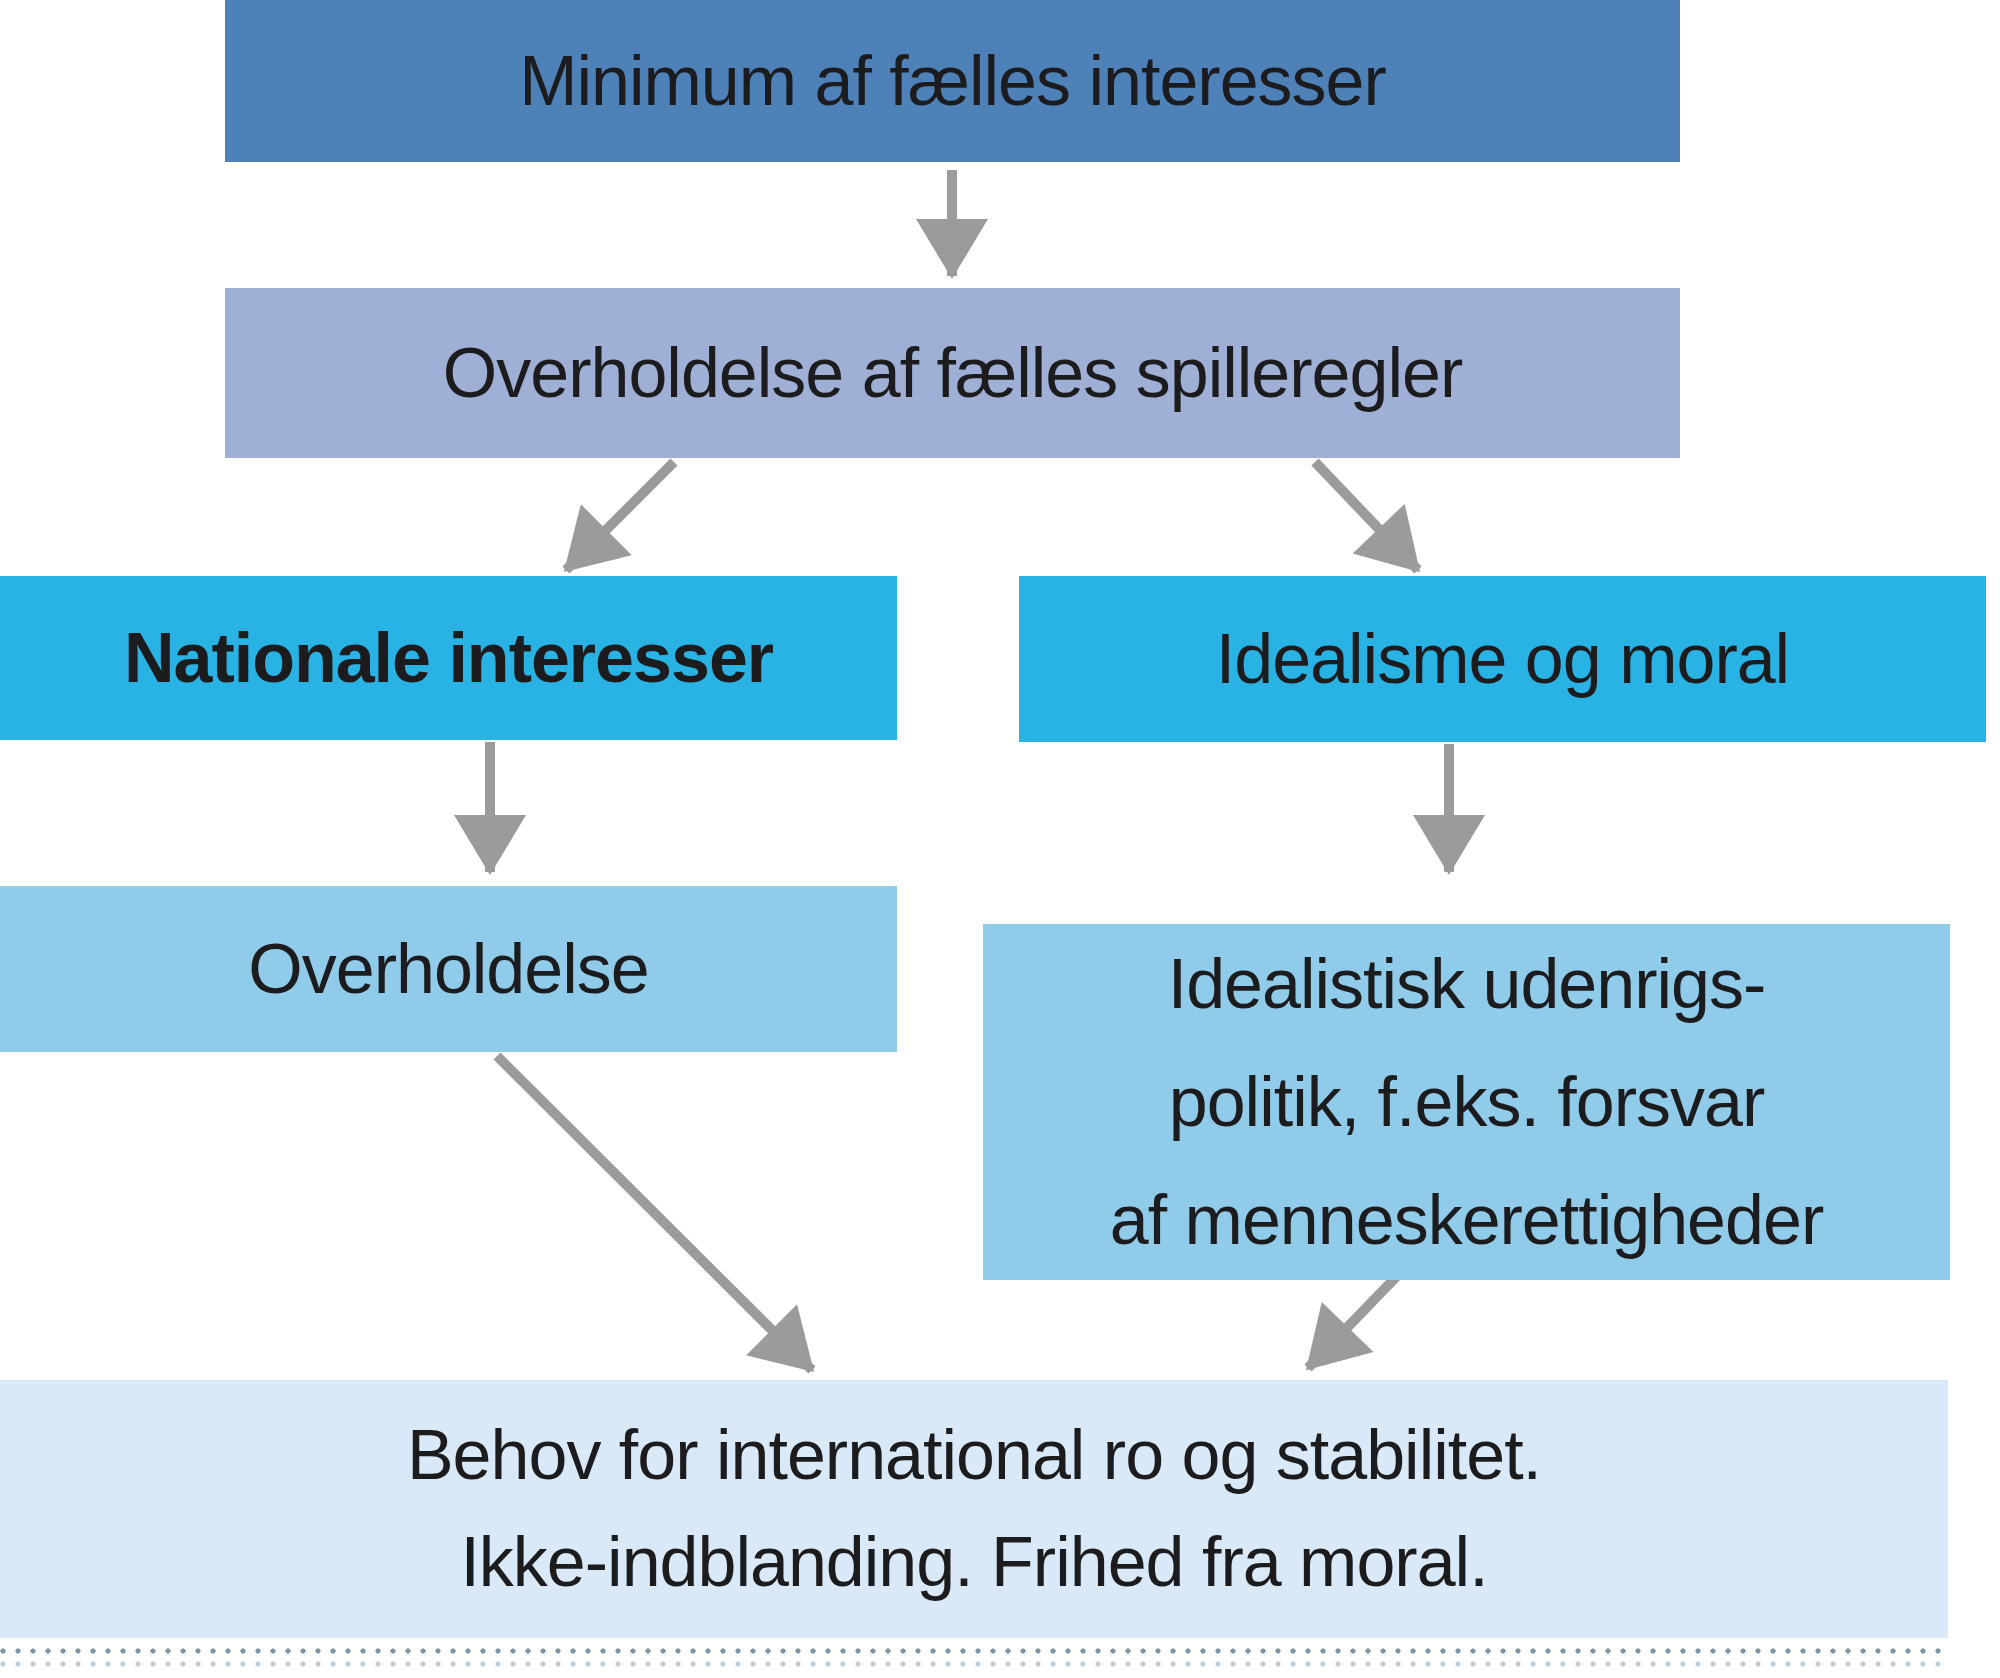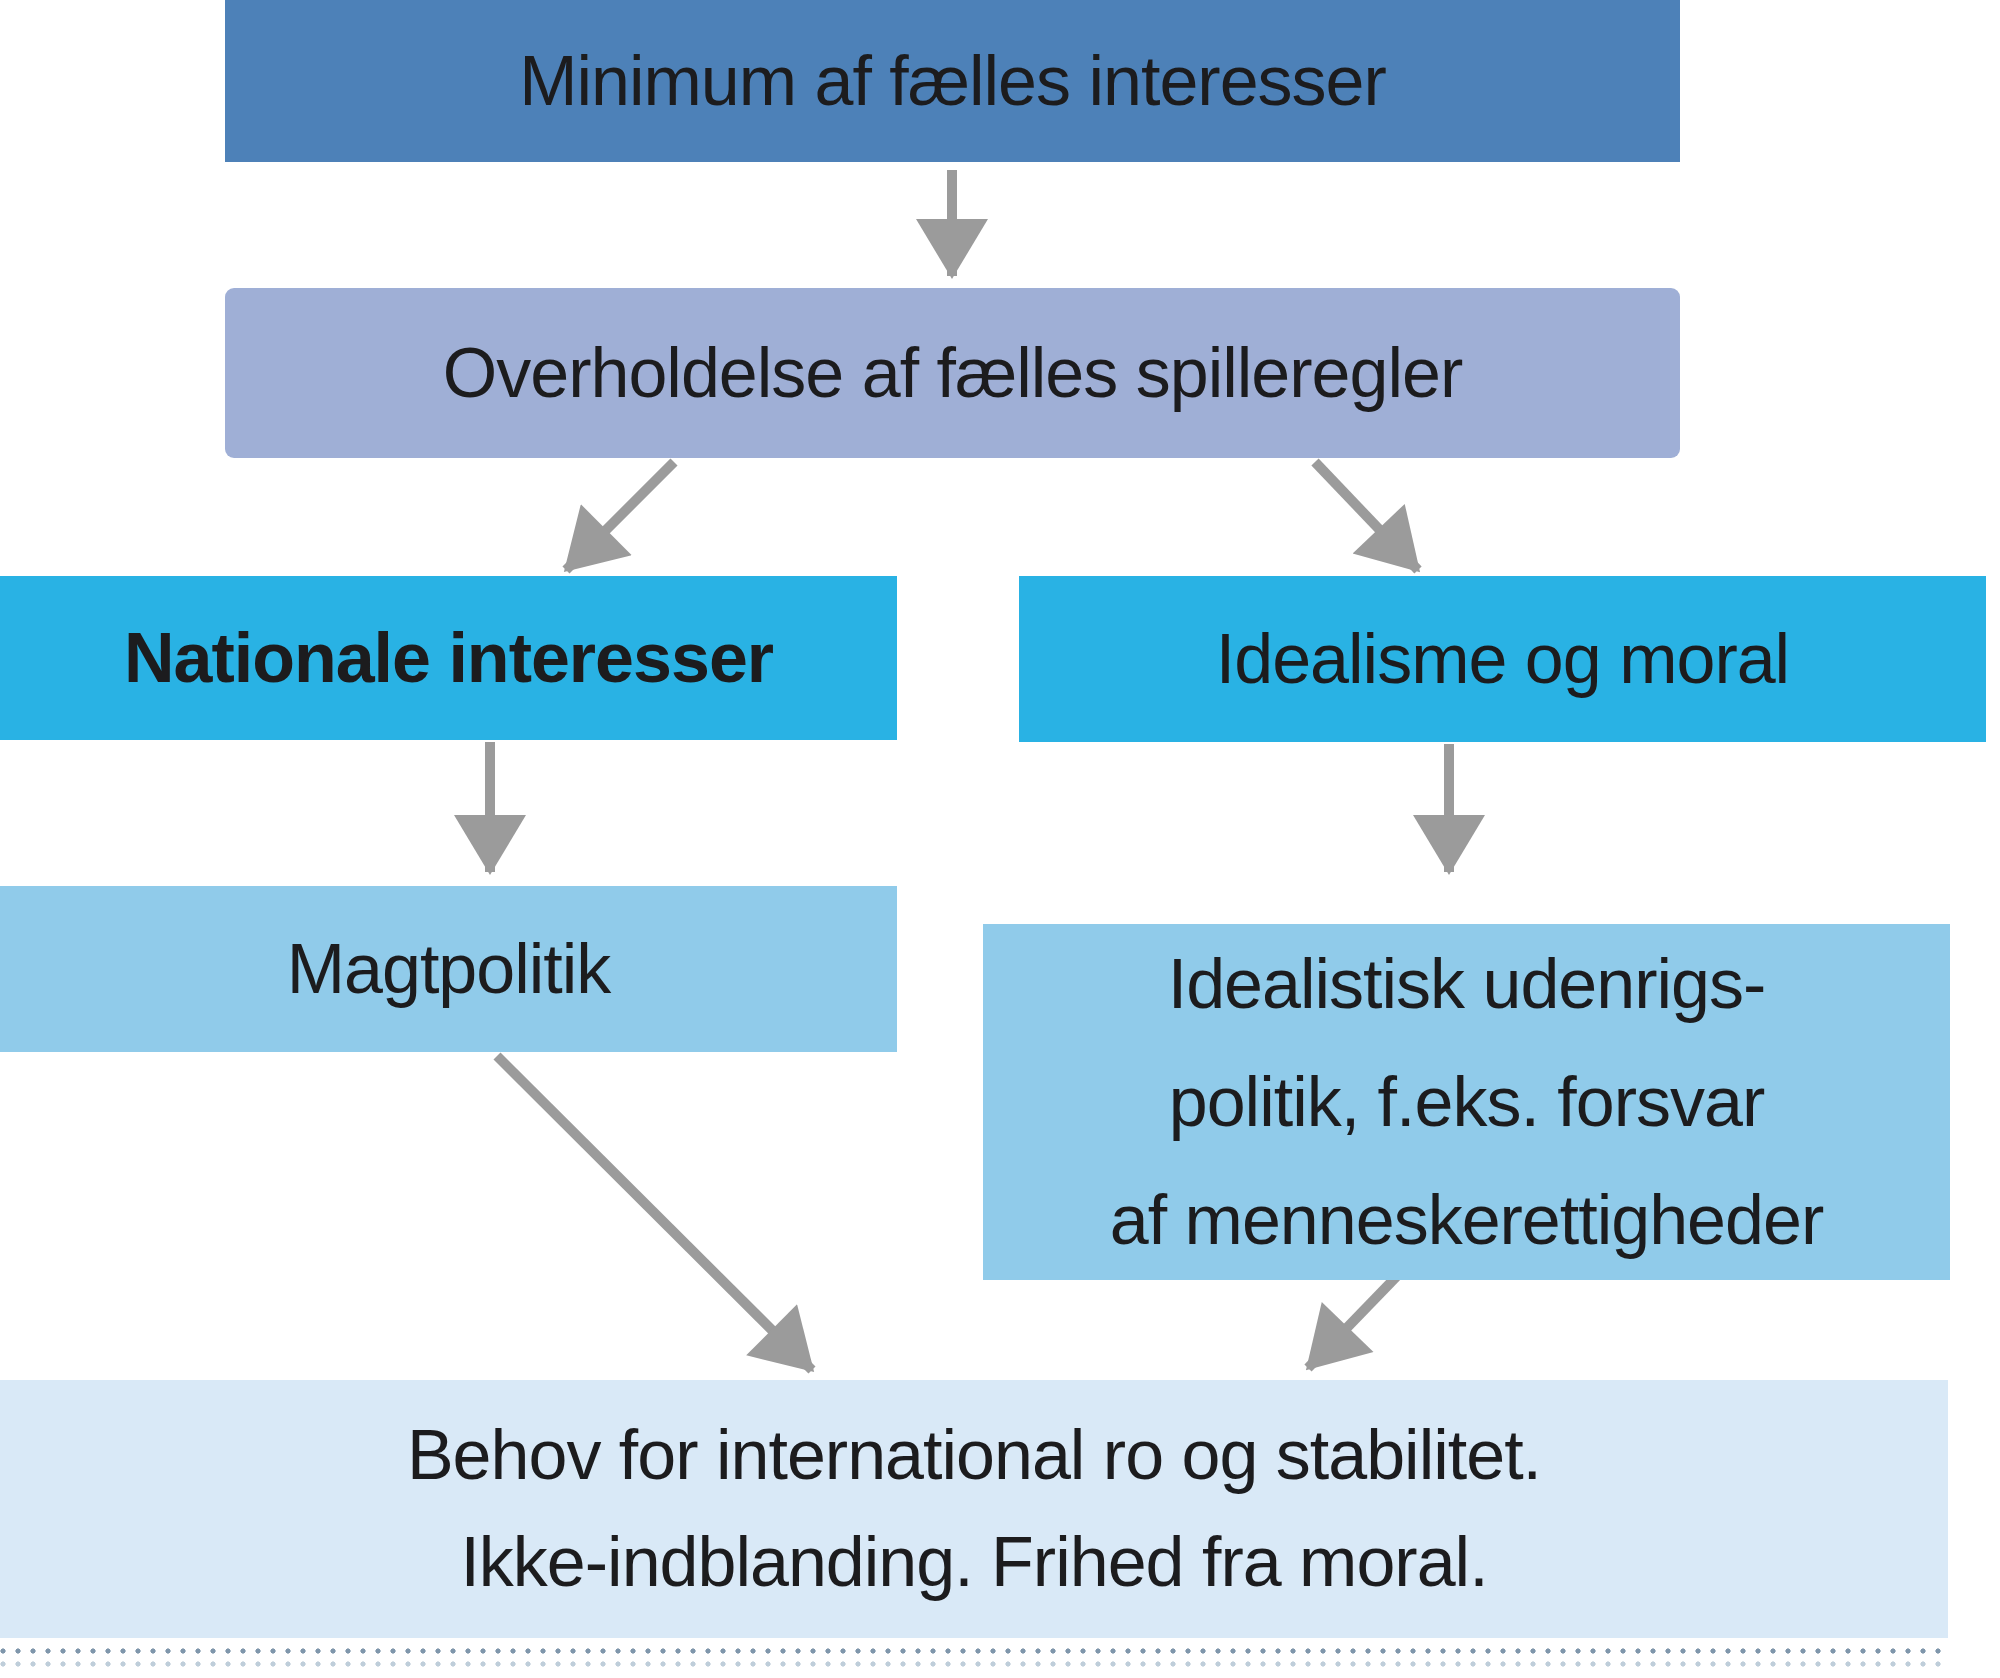--- a/index.html
+++ b/index.html
@@ -20,21 +20,21 @@
     flex-direction:column;
     align-items:center;
     justify-content:center;
     text-align:center;
     font-size:70px;
     letter-spacing:-1px;
     line-height:1.2;
   }
   .node .line{white-space:nowrap;}
   #n1{left:225px;top:0;width:1455px;height:162px;}
-  #n2{left:225px;top:288px;width:1455px;height:170px;border-radius:9px;}
+  #n2{left:225px;top:288px;width:1455px;height:170px;}
   #n3{left:0;top:576px;width:897px;height:164px;}
   #n4{left:983px;top:576px;width:967px;height:166px;}
   #n5{left:0;top:886px;width:897px;height:166px;}
   #n6{left:983px;top:924px;width:967px;height:356px;line-height:118px;align-items:center;}
   #n7{left:0;top:1380px;width:1948px;height:258px;line-height:107px;align-items:center;}
   #arrows{
     position:absolute;left:0;top:0;width:2000px;height:1678px;
     pointer-events:none;
   }
   .dots{
@@ -79,21 +79,21 @@
 
   <div class="node" id="n3" style="background: rgb(41, 178, 228); font-weight: bold;">
     <span class="line">Nationale interesser</span>
   </div>
 
   <div class="node" id="n4" style="background: rgb(41, 178, 228); margin-left: 36px;">
     <span class="line">Idealisme og moral</span>
   </div>
 
   <div class="node" id="n5" style="background: rgb(144, 203, 234);">
-    <span class="line">Magtpolitik</span>
+    <span class="line">Overholdelse</span>
   </div>
 
   <div class="node" id="n6" style="background: rgb(144, 203, 234);">
     <span class="line">Idealistisk udenrigs-</span>
     <span class="line">politik, f.eks. forsvar</span>
     <span class="line">af menneskerettigheder</span>
   </div>
 
   <div class="node" id="n7" style="background: rgb(217, 233, 247);">
     <span class="line">Behov for international ro og stabilitet.</span>

